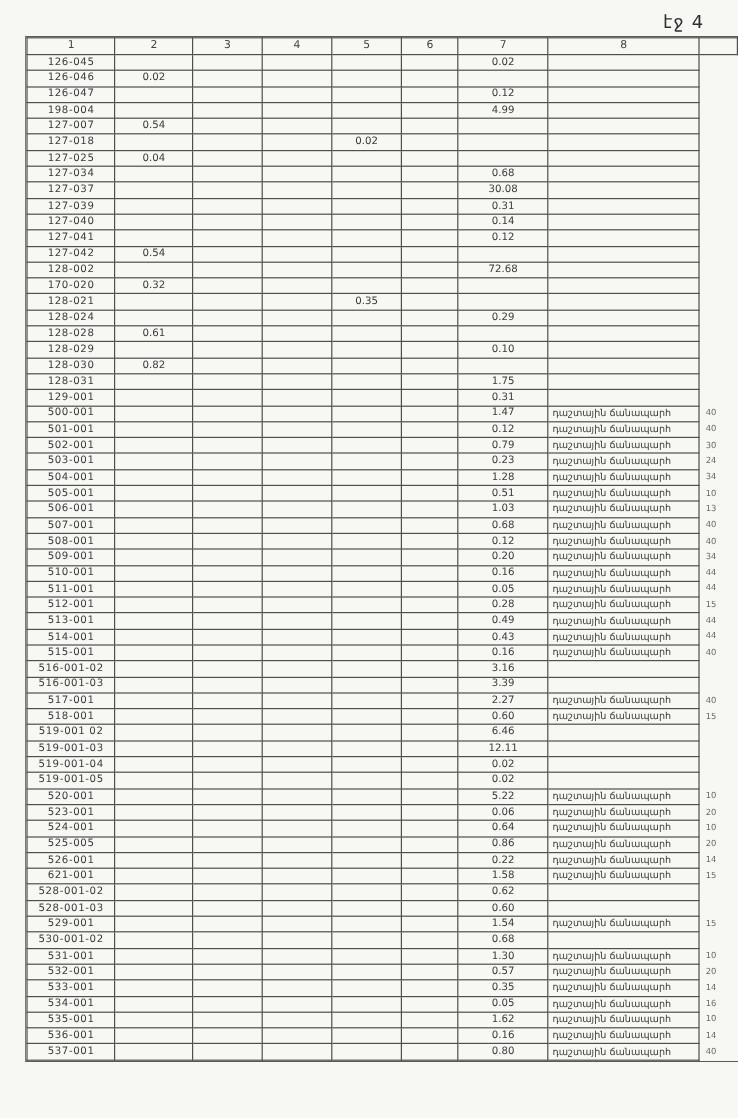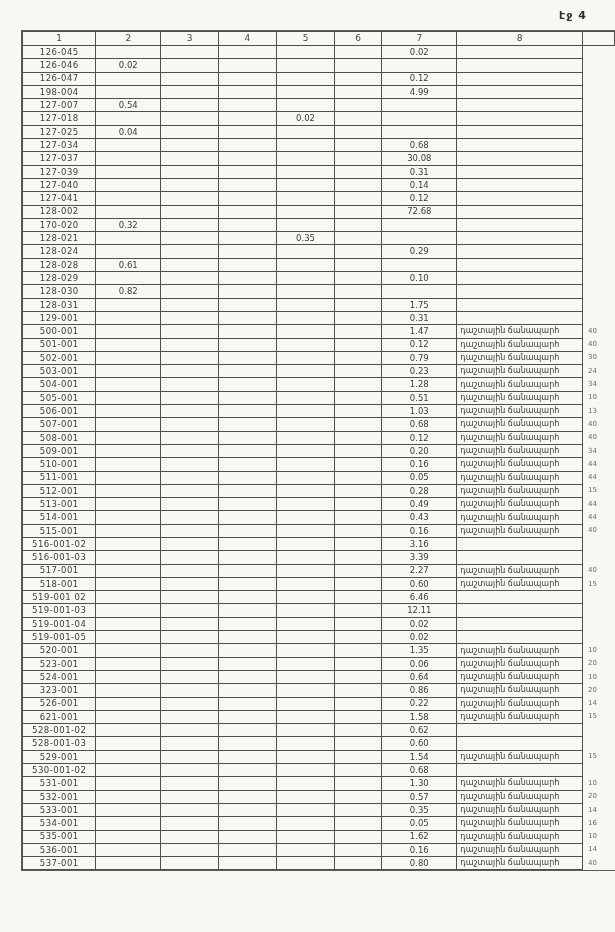--- a/index.html
+++ b/index.html
@@ -7,22 +7,22 @@
     width:615px;height:932px;
     background:#f7f7f4;
     font-family:"DejaVu Sans", sans-serif;
     color:#3c3c3c;
     position:relative;
     overflow:hidden;
   }
   .page-label{
     position:absolute;
     top:9px;right:28px;
-    font-size:11px;
-    font-weight:bold;
+    font-size:15px;
+    font-weight:normal;
     color:#2e2e2e;
     letter-spacing:1px;
   }
   .sheet-table{
     position:absolute;
     left:22px;top:31px;
     border-collapse:collapse;
     table-layout:fixed;
     font-size:8.5px;
     color:#3c3c3c;
@@ -212,20 +212,31 @@
         <td class="w2"></td>
         <td class="w3"></td>
         <td class="w4"></td>
         <td class="w5"></td>
         <td class="w6"></td>
         <td class="w7">0.12</td>
         <td class="w8 road-cell"></td>
         <td class="w9 note-cell"></td>
       </tr>
       <tr>
+        <td class="w1 code-cell">127-042</td>
+        <td class="w2">0.54</td>
+        <td class="w3"></td>
+        <td class="w4"></td>
+        <td class="w5"></td>
+        <td class="w6"></td>
+        <td class="w7"></td>
+        <td class="w8 road-cell"></td>
+        <td class="w9 note-cell"></td>
+      </tr>
+      <tr>
         <td class="w1 code-cell">128-002</td>
         <td class="w2"></td>
         <td class="w3"></td>
         <td class="w4"></td>
         <td class="w5"></td>
         <td class="w6"></td>
         <td class="w7">72.68</td>
         <td class="w8 road-cell"></td>
         <td class="w9 note-cell"></td>
       </tr>
@@ -581,21 +592,21 @@
         <td class="w8 road-cell"></td>
         <td class="w9 note-cell"></td>
       </tr>
       <tr>
         <td class="w1 code-cell">520-001</td>
         <td class="w2"></td>
         <td class="w3"></td>
         <td class="w4"></td>
         <td class="w5"></td>
         <td class="w6"></td>
-        <td class="w7">1.35</td>
+        <td class="w7">5.22</td>
         <td class="w8 road-cell">դաշտային ճանապարհ</td>
         <td class="w9 note-cell">10</td>
       </tr>
       <tr>
         <td class="w1 code-cell">523-001</td>
         <td class="w2"></td>
         <td class="w3"></td>
         <td class="w4"></td>
         <td class="w5"></td>
         <td class="w6"></td>
@@ -608,21 +619,21 @@
         <td class="w2"></td>
         <td class="w3"></td>
         <td class="w4"></td>
         <td class="w5"></td>
         <td class="w6"></td>
         <td class="w7">0.64</td>
         <td class="w8 road-cell">դաշտային ճանապարհ</td>
         <td class="w9 note-cell">10</td>
       </tr>
       <tr>
-        <td class="w1 code-cell">323-001</td>
+        <td class="w1 code-cell">525-005</td>
         <td class="w2"></td>
         <td class="w3"></td>
         <td class="w4"></td>
         <td class="w5"></td>
         <td class="w6"></td>
         <td class="w7">0.86</td>
         <td class="w8 road-cell">դաշտային ճանապարհ</td>
         <td class="w9 note-cell">20</td>
       </tr>
       <tr>

